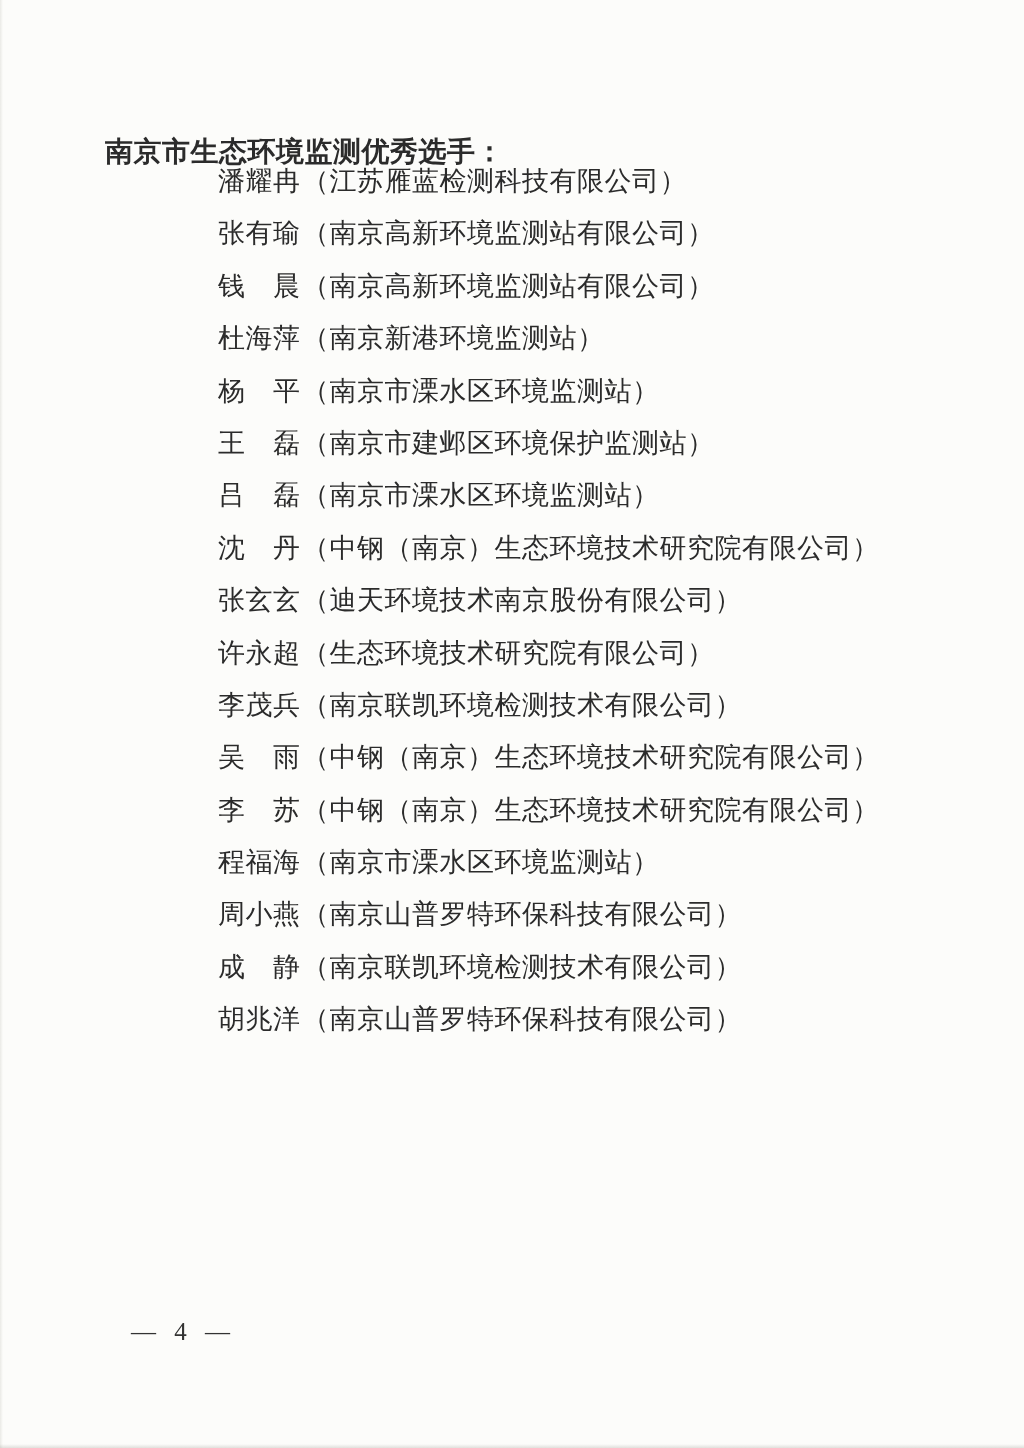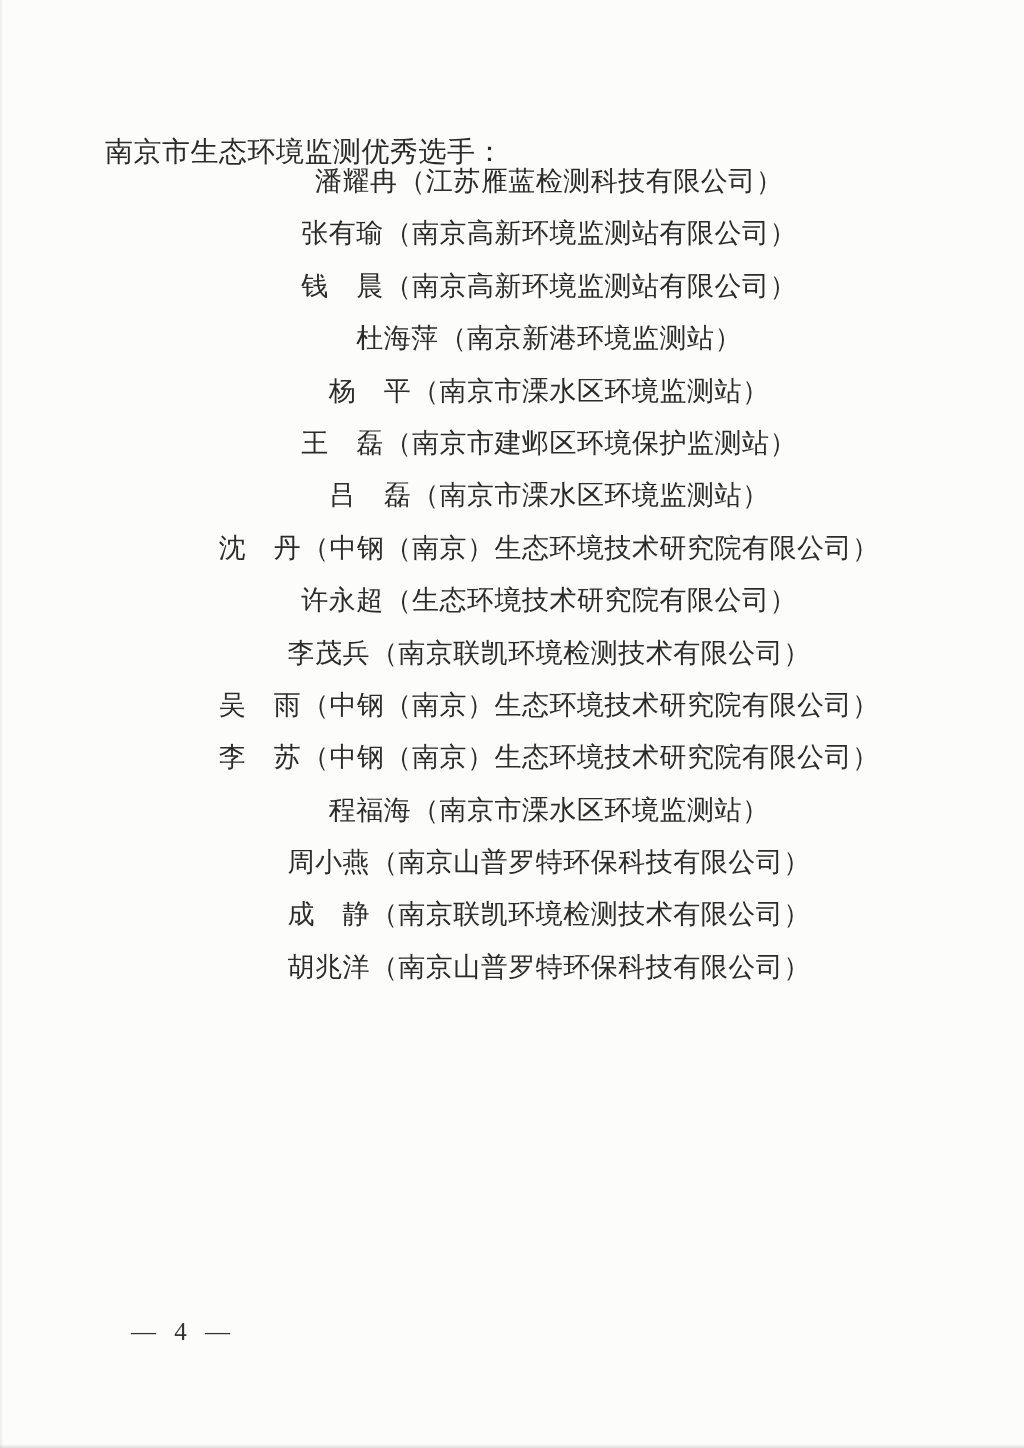--- a/index.html
+++ b/index.html
@@ -37,32 +37,31 @@
     height: 4px;
     background: linear-gradient(to top, rgba(160,160,150,0.30), rgba(160,160,150,0));
   }
   .heading {
     position: absolute;
     left: 105px;
     top: 108px;
     font-size: 28px;
     line-height: 32px;
     letter-spacing: 0.5px;
-    font-weight: normal;
+    font-weight: bold;
     color: #2b2b2b;
     white-space: nowrap;
   }
   .entry-list {
     position: absolute;
     left: 218px;
     top: 155px;
     margin: 0;
     padding: 0;
     list-style: none;
-    text-align: center;
   }
   .entry {
     height: 52.4px;
     line-height: 52.4px;
     font-size: 27px;
     letter-spacing: 0.5px;
     color: #2b2b2b;
     white-space: nowrap;
   }
   .entry .name {
@@ -101,20 +100,21 @@
 
   <li class="entry"><span class="name">杨　平</span><span class="org">（南京市溧水区环境监测站）</span></li>
 
   <li class="entry"><span class="name">王　磊</span><span class="org">（南京市建邺区环境保护监测站）</span></li>
 
 
   <li class="entry"><span class="name">吕　磊</span><span class="org">（南京市溧水区环境监测站）</span></li>
 
   <li class="entry"><span class="name">沈　丹</span><span class="org">（中钢（南京）生态环境技术研究院有限公司）</span></li>
 
+  <li class="entry"><span class="name">张玄玄</span><span class="org">（迪天环境技术南京股份有限公司）</span></li>
 
   <li class="entry"><span class="name">许永超</span><span class="org">（生态环境技术研究院有限公司）</span></li>
 
   <li class="entry"><span class="name">李茂兵</span><span class="org">（南京联凯环境检测技术有限公司）</span></li>
 
   <li class="entry"><span class="name">吴　雨</span><span class="org">（中钢（南京）生态环境技术研究院有限公司）</span></li>
 
   <li class="entry"><span class="name">李　苏</span><span class="org">（中钢（南京）生态环境技术研究院有限公司）</span></li>
 
   <li class="entry"><span class="name">程福海</span><span class="org">（南京市溧水区环境监测站）</span></li>

